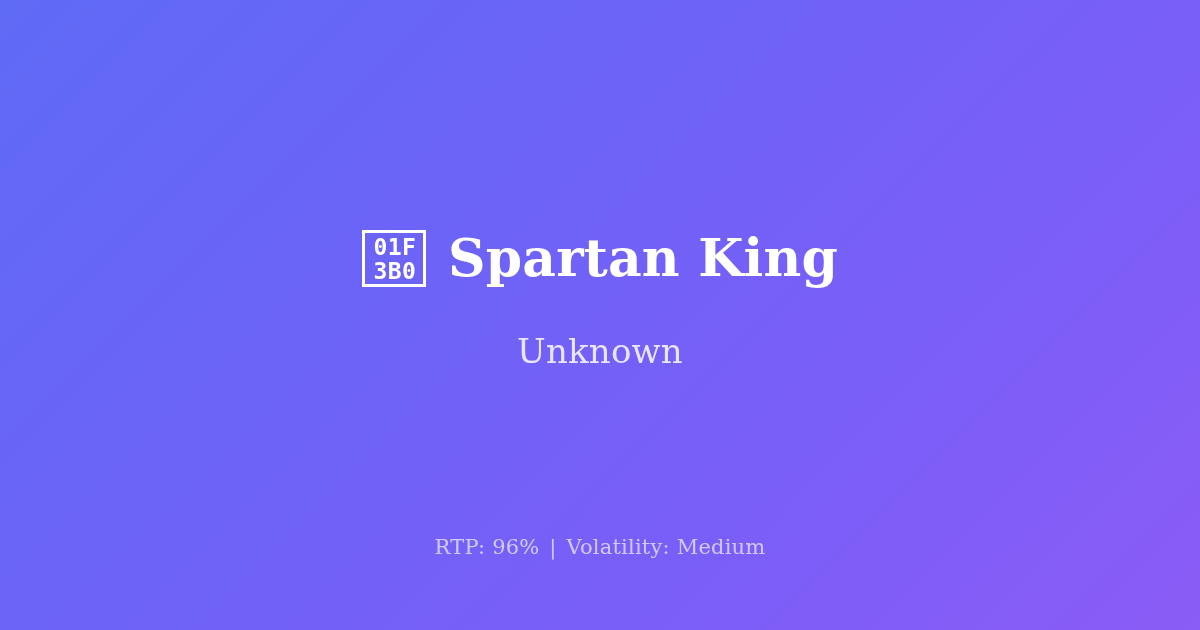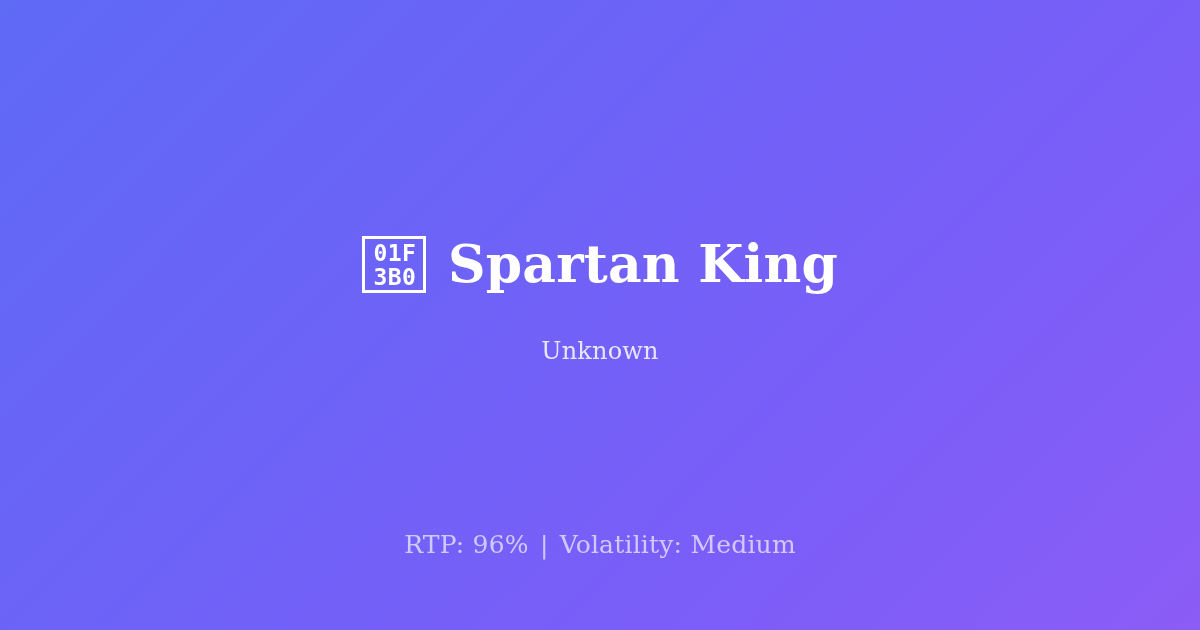--- a/index.html
+++ b/index.html
@@ -76,36 +76,36 @@
     font-weight: 700;
     line-height: 1.05;
     letter-spacing: 0.2px;
     margin: 0;
   }
 
   .game-subtitle {
     margin: 44px 0 0 0;
     color: rgba(255, 255, 255, 0.84);
     font-family: "DejaVu Serif", "Liberation Serif", serif;
-    font-size: 24px;
+    font-size: 34px;
     font-weight: 400;
     line-height: 1.2;
     letter-spacing: 0.2px;
   }
 
   
   .meta-footer {
     position: absolute;
     left: 0;
     right: 0;
     bottom: 70px;
     text-align: center;
     color: rgba(255, 255, 255, 0.66);
     font-family: "DejaVu Serif", "Liberation Serif", serif;
-    font-size: 25px;
+    font-size: 21px;
     font-weight: 400;
     line-height: 1.2;
     letter-spacing: 0.2px;
   }
 
   .meta-footer .meta-sep {
     padding: 0 3px;
   }
 </style>
 </head>

